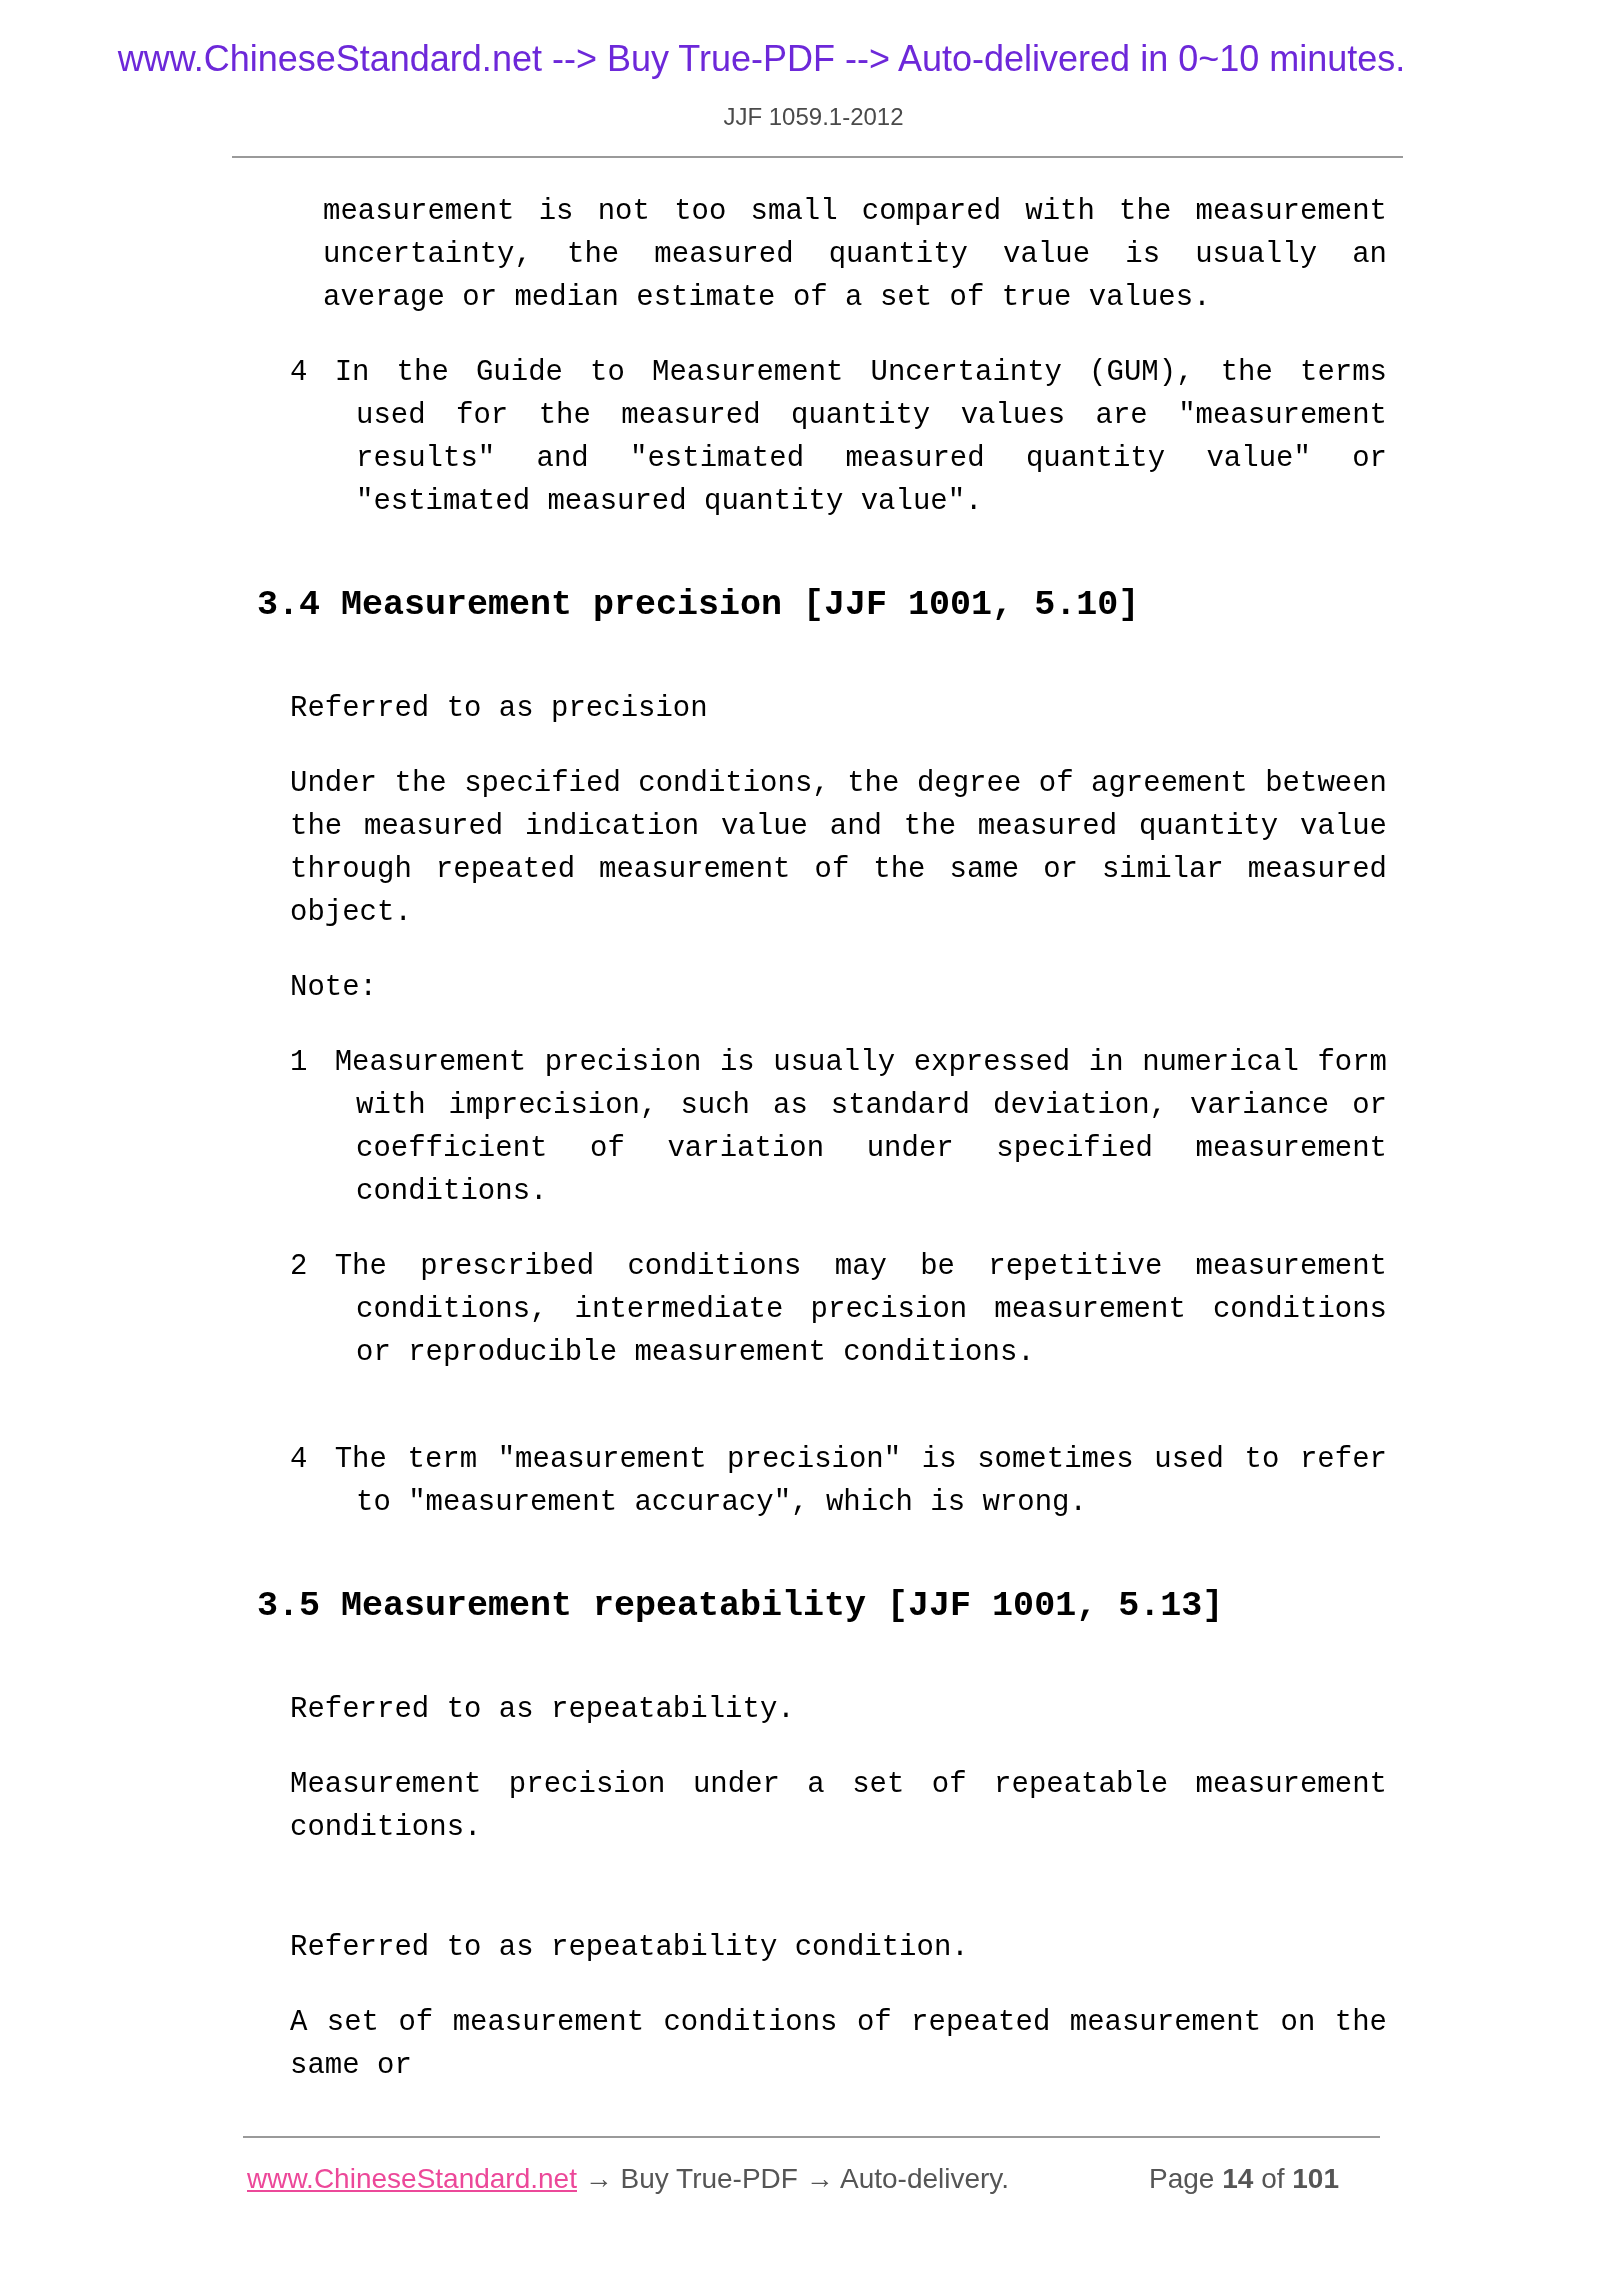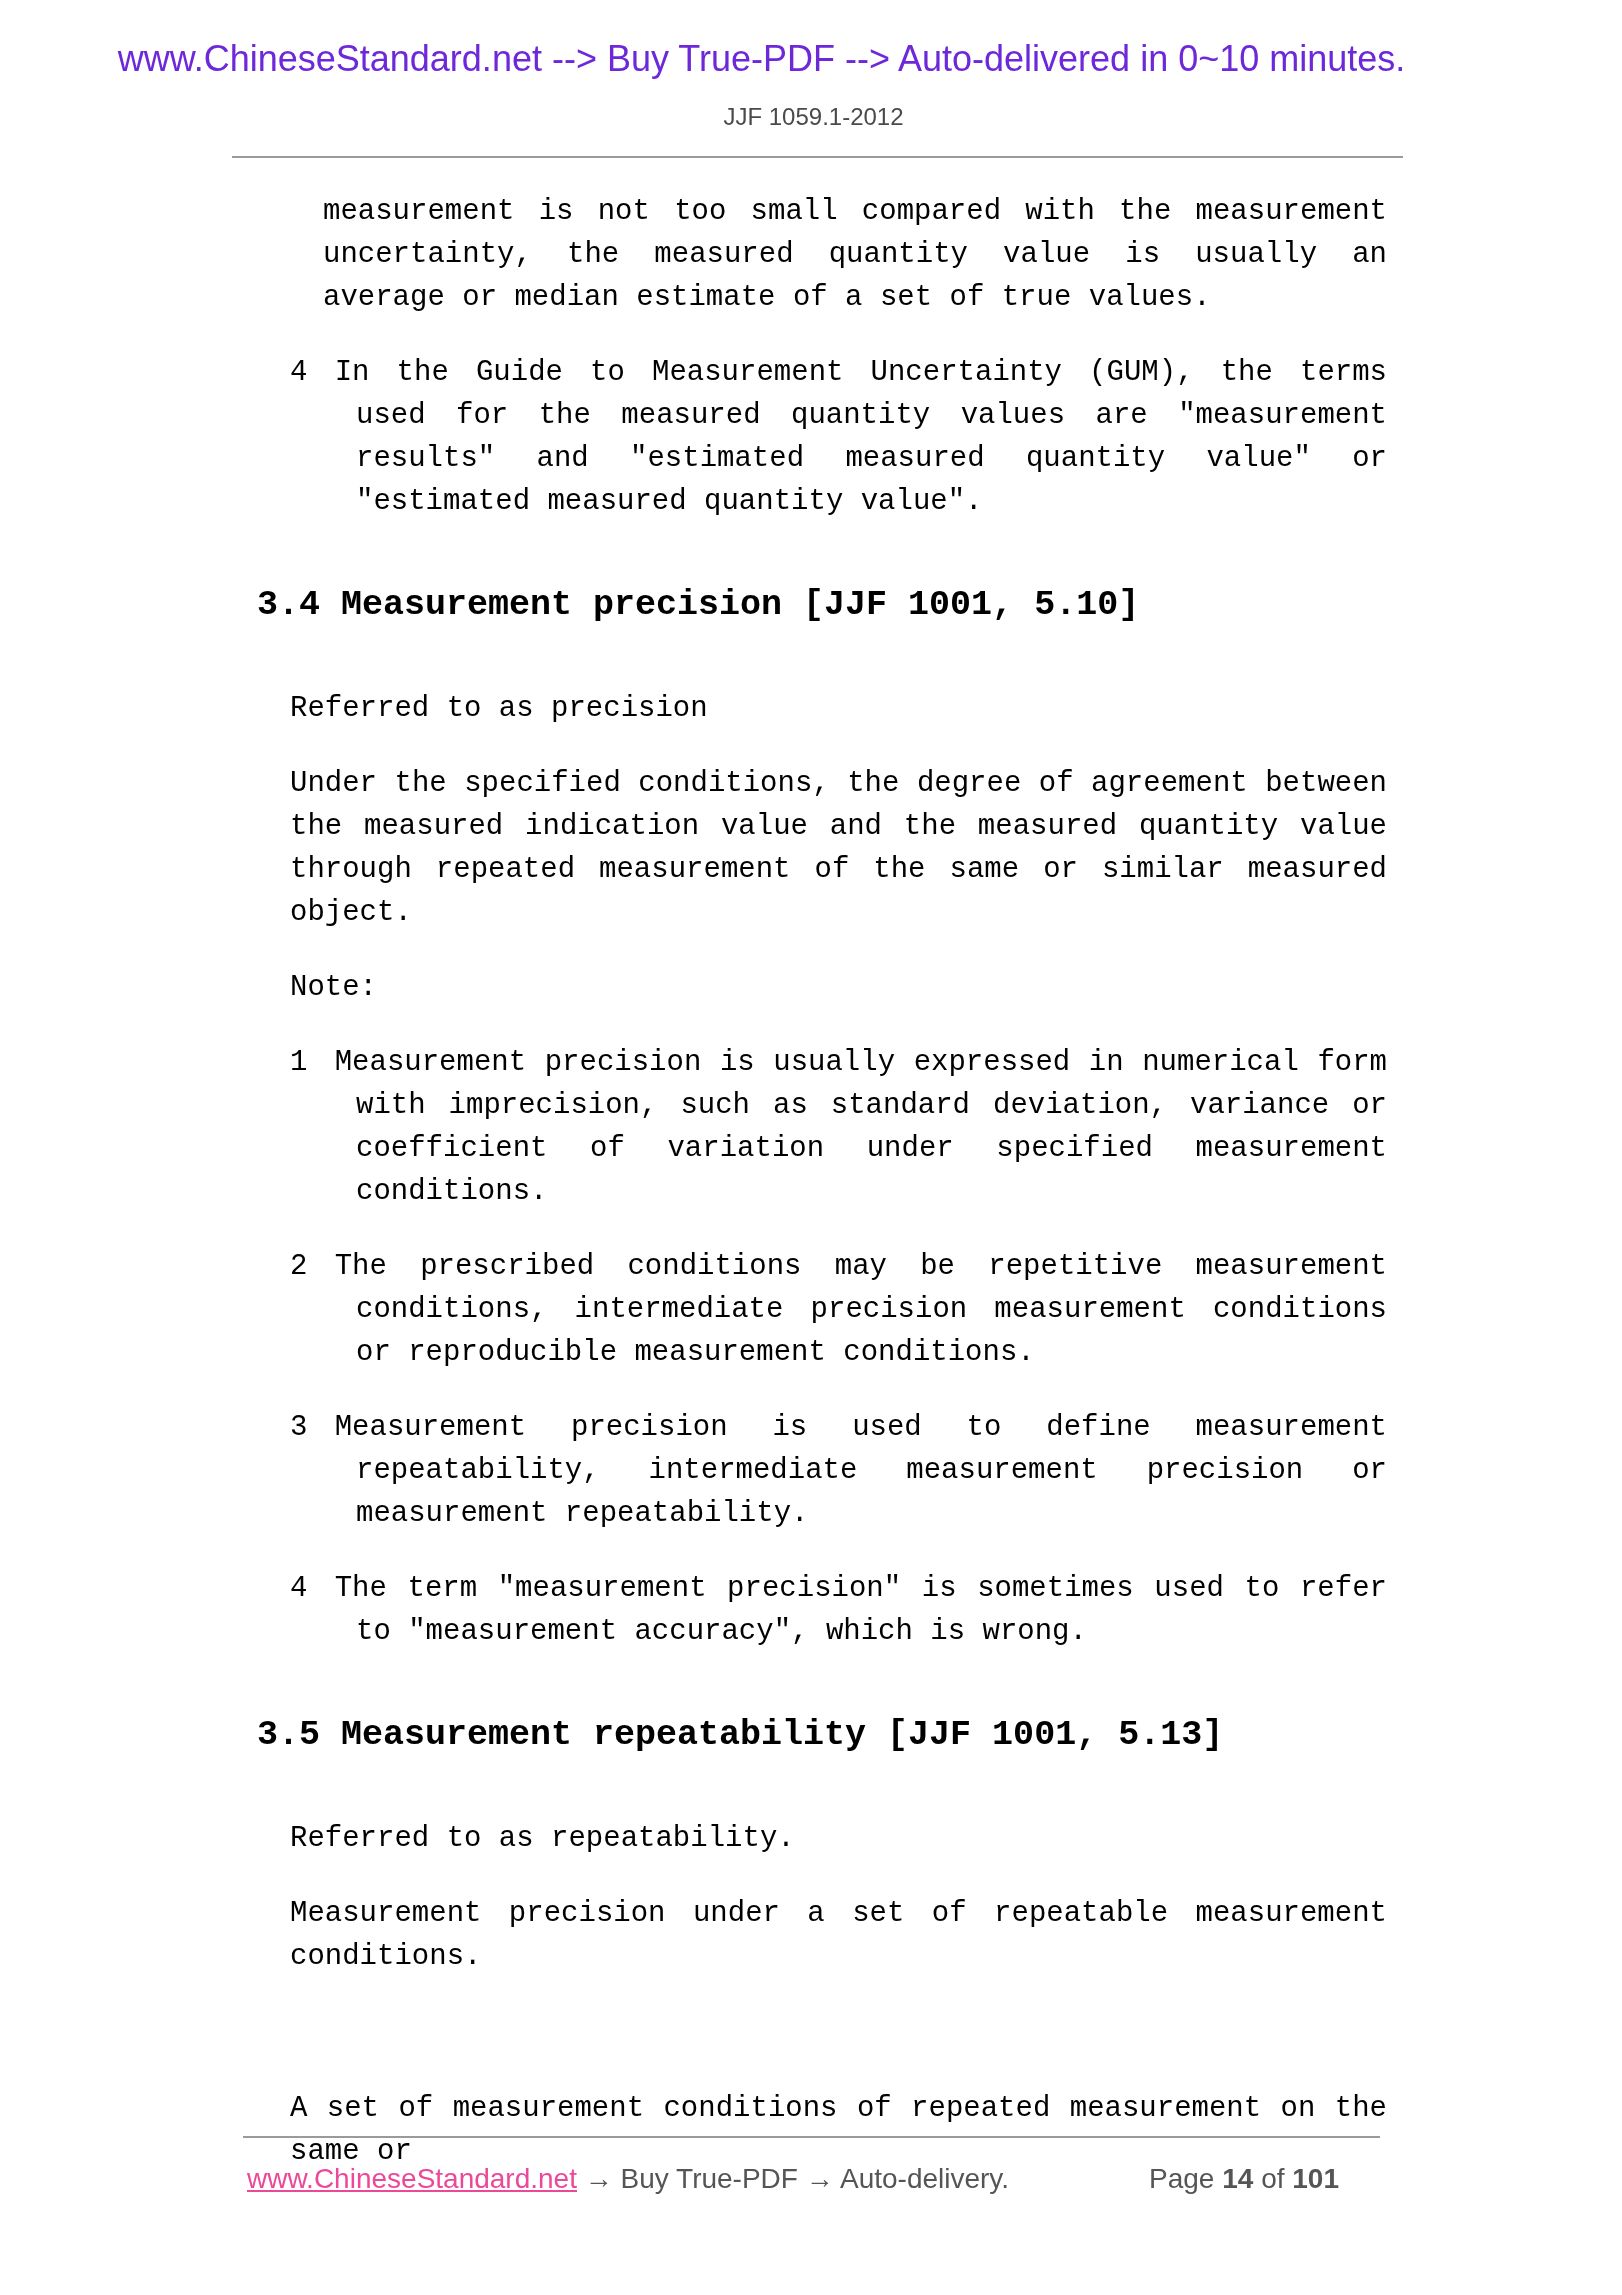--- a/index.html
+++ b/index.html
@@ -46,33 +46,33 @@
   <p class="p" style="padding-left:45px">Referred to as precision</p>
   <div class="gap-s"></div>
   <p class="p" style="padding-left:45px">Under the specified conditions, the degree of agreement between the measured indication value and the measured quantity value through repeated measurement of the same or similar measured object.</p>
   <div class="gap-s"></div>
   <p class="p" style="padding-left:45px">Note:</p>
   <div class="gap-s"></div>
   <p class="p note"><span class="note-num">1</span><span class="sp"></span><span>Measurement precision is usually expressed in numerical form with imprecision, such as standard deviation, variance or coefficient of variation under specified measurement conditions.</span></p>
   <div class="gap-s"></div>
   <p class="p note"><span class="note-num">2</span><span class="sp"></span><span>The prescribed conditions may be repetitive measurement conditions, intermediate precision measurement conditions or reproducible measurement conditions.</span></p>
   <div class="gap-s"></div>
-  <p class="p note"><span class="note-num">3</span><span class="sp"></span><span>Measurement precision is used to define measurement repeatability, intermediate measurement precision or measurement repeatability.</span></p>
   <div class="gap-s"></div>
   <p class="p note"><span class="note-num">4</span><span class="sp"></span><span>The term "measurement precision" is sometimes used to refer to "measurement accuracy", which is wrong.</span></p>
   <div class="gap-m"></div>
 
   <h2 class="h">3.5 Measurement repeatability [JJF 1001, 5.13]</h2>
   <div class="gap-m"></div>
   <p class="p" style="padding-left:45px">Referred to as repeatability.</p>
   <div class="gap-s"></div>
   <p class="p" style="padding-left:45px">Measurement precision under a set of repeatable measurement conditions.</p>
   <div class="gap-m"></div>
 
   <div class="gap-s"></div>
+  <p class="p" style="padding-left:45px">Referred to as repeatability condition.</p>
   <div class="gap-s"></div>
   <p class="p" style="padding-left:45px">A set of measurement conditions of repeated measurement on the same or</p>
 </div>
 
 <div class="abs rule footer-rule"></div>
 <div class="abs footer">
   <a>www.ChineseStandard.net</a>
   <span>→</span>
   <span>Buy True-PDF</span>
   <span>→</span>

